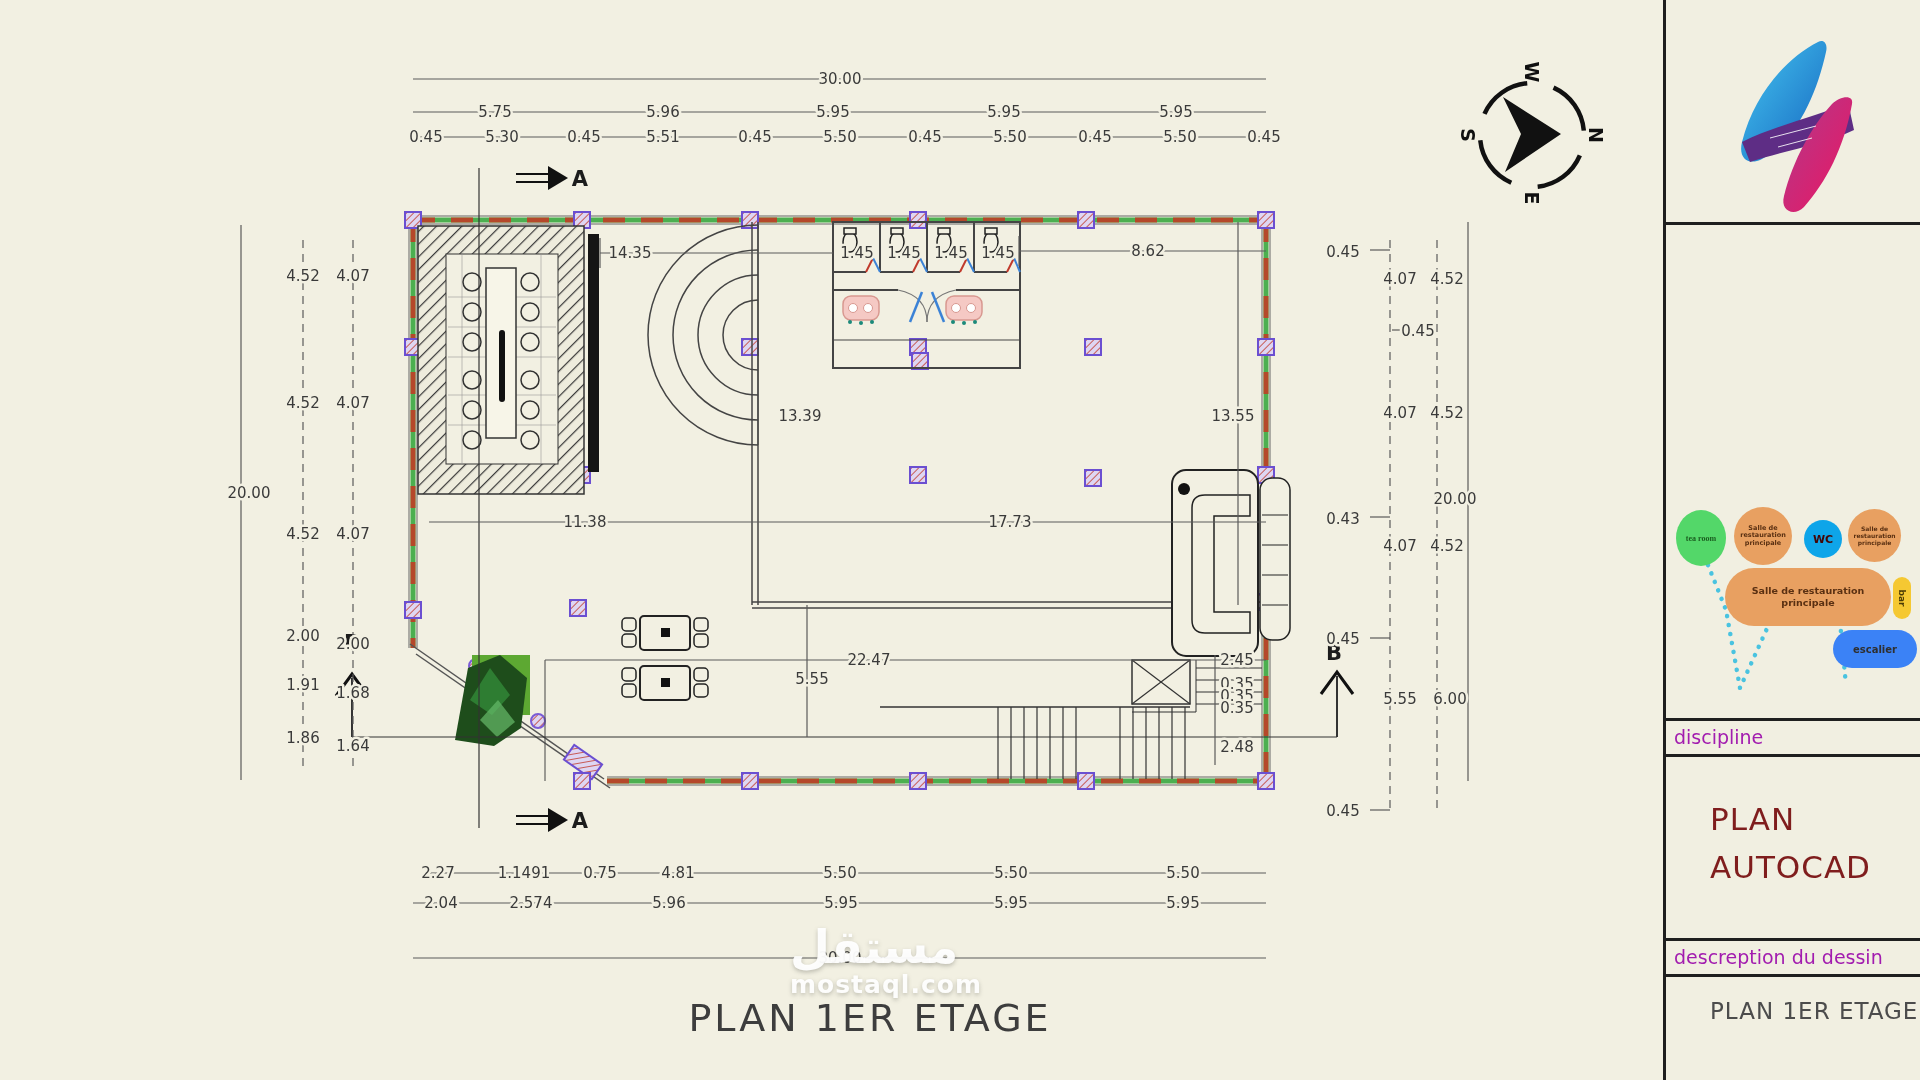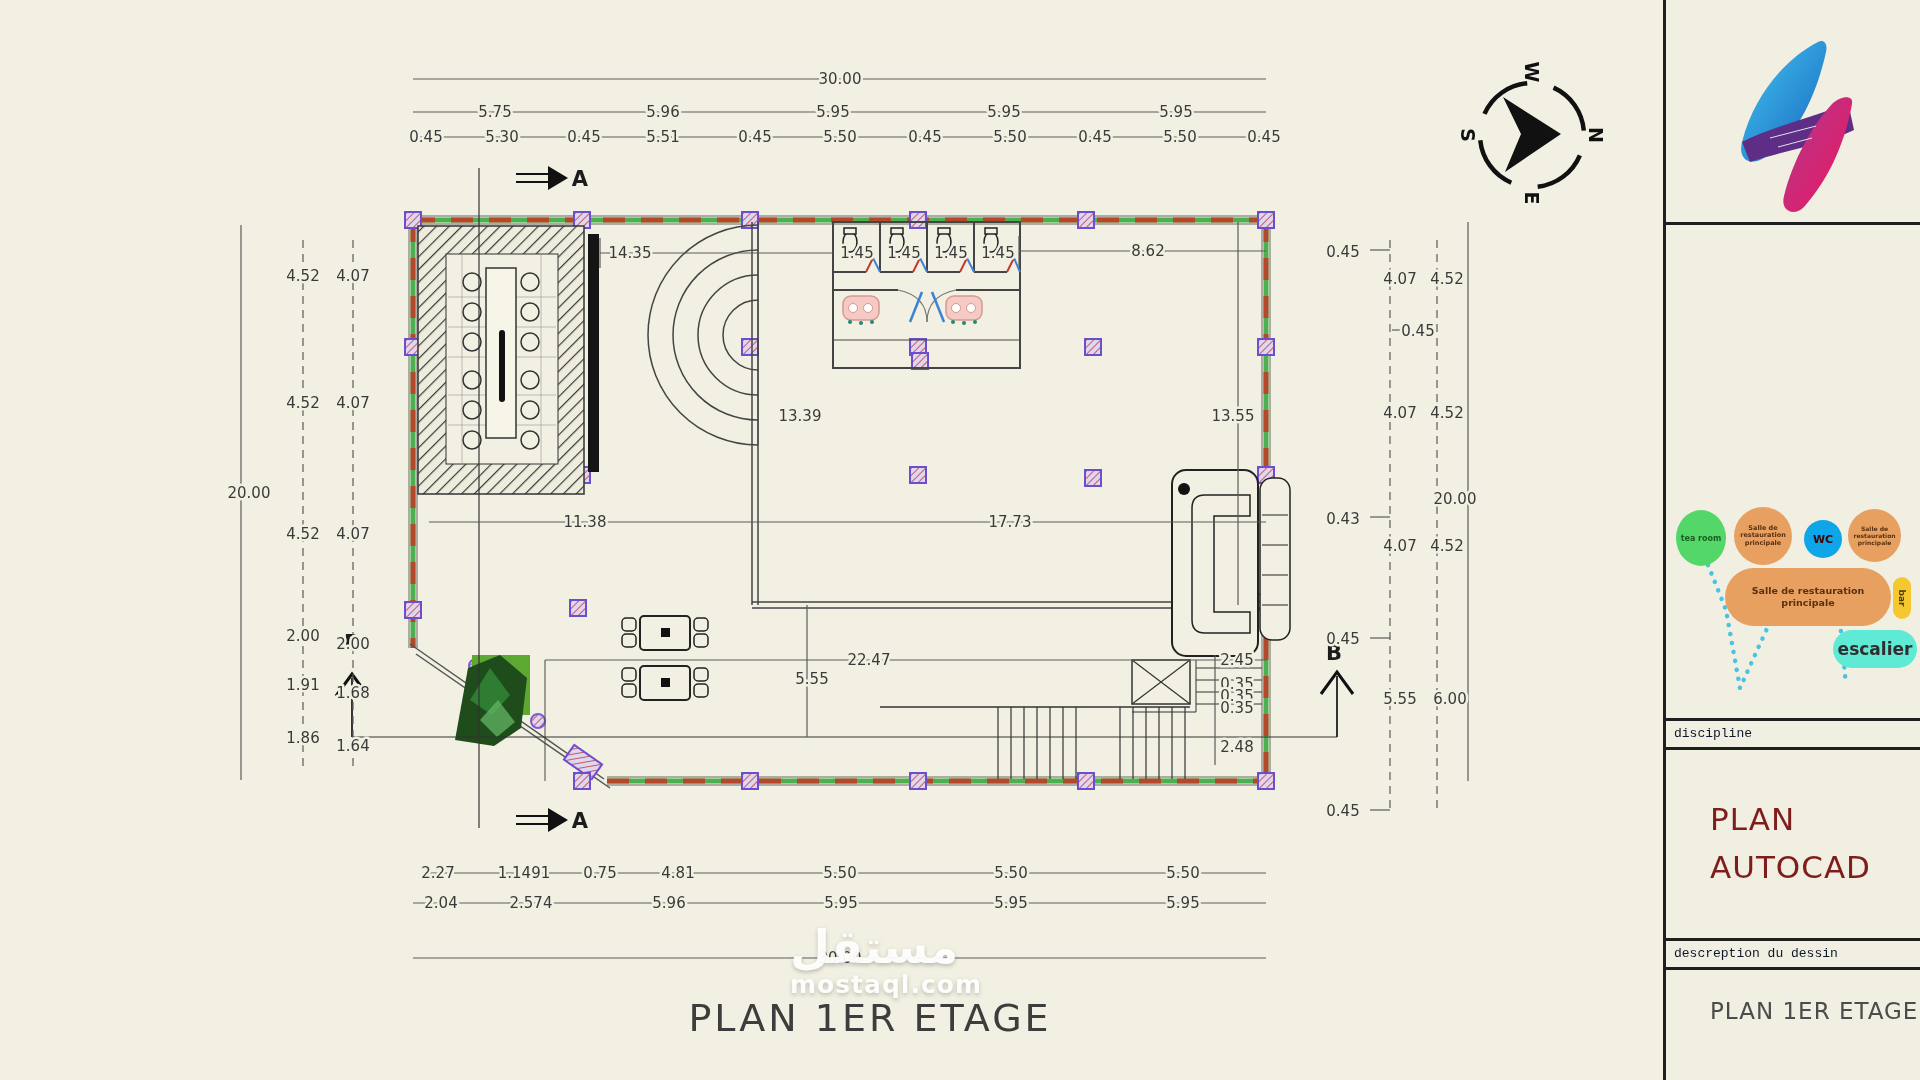--- a/index.html
+++ b/index.html
@@ -18,30 +18,30 @@
   .watermark .ar{font-size:46px;font-weight:bold;line-height:1.0;}
   .watermark .dom{font-size:25px;font-weight:bold;letter-spacing:1px;}
   
   .panel{position:absolute;left:1663px;top:0;width:257px;height:1080px;background:#f1efe1;
        border-left:3px solid #1f1f1f;box-sizing:border-box;}
   .logo-box{position:absolute;left:0;top:0;width:100%;height:225px;border-bottom:3px solid #1f1f1f;box-sizing:border-box;}
   .notes{position:absolute;left:30px;top:248px;width:215px;font-size:17px;line-height:24px;color:#4a4a4a;}
   .bubbles{position:absolute;left:0;top:480px;width:257px;height:232px;}
   .bubble{position:absolute;display:flex;align-items:center;justify-content:center;text-align:center;
        font-weight:bold;color:#5a3012;}
-  .b-tea{left:10px;top:30px;width:50px;height:56px;border-radius:50%;background:#53d769;color:#1b5e20;font-size:8px;line-height:9px;}
+  .b-tea{left:10px;top:30px;width:50px;height:56px;border-radius:50%;background:#53d769;color:#1b5e20;font-size:8px;line-height:9px;font-family:Liberation Serif, serif;}
   .b-s1{left:68px;top:27px;width:58px;height:58px;border-radius:50%;background:#e8a061;font-size:6.5px;line-height:7.5px;padding:4px;box-sizing:border-box;}
   .b-wc{left:138px;top:40px;width:38px;height:38px;border-radius:50%;background:#0ea5e9;color:#430505;font-size:11px;}
   .b-s2{left:182px;top:29px;width:53px;height:53px;border-radius:50%;background:#e8a061;font-size:6px;line-height:7px;padding:4px;box-sizing:border-box;}
   .b-main{left:59px;top:88px;width:166px;height:58px;border-radius:29px;background:#e8a061;font-size:9.5px;line-height:12px;}
   .b-bar{left:227px;top:97px;width:18px;height:42px;border-radius:9px;background:#f5c832;color:#4a3a05;font-size:9px;}
   .b-bar span{transform:rotate(90deg);display:block;}
-  .b-esc{left:167px;top:150px;width:84px;height:38px;border-radius:19px;background:#5eead4;color:#2f2f2f;font-size:17px;}
+  .b-esc{left:167px;top:150px;width:84px;height:38px;border-radius:19px;background:#3b82f6;color:#2f2f2f;font-size:10px;}
   .strip{position:absolute;left:0;width:100%;border-top:3px solid #1f1f1f;border-bottom:3px solid #1f1f1f;
-       box-sizing:border-box;padding:5px 8px 6px 8px;font-size:13px;color:#0f172a;font-family:Liberation Mono, monospace;}
+       box-sizing:border-box;padding:5px 8px 6px 8px;font-size:19px;color:#a21caf;}
   .strip-discipline{top:718px;}
   .strip-desc{top:938px;}
   .big-label{position:absolute;left:44px;top:795px;font-size:31px;line-height:48px;color:#7f1d1d;letter-spacing:1px;}
   .desc-value{position:absolute;left:44px;top:998px;font-size:23px;color:#4c4c4c;letter-spacing:1px;}
 </style>
 </head>
 <body>
 
 <svg id="plan" width="1663" height="1080" viewBox="0 0 1663 1080">
   <defs>

